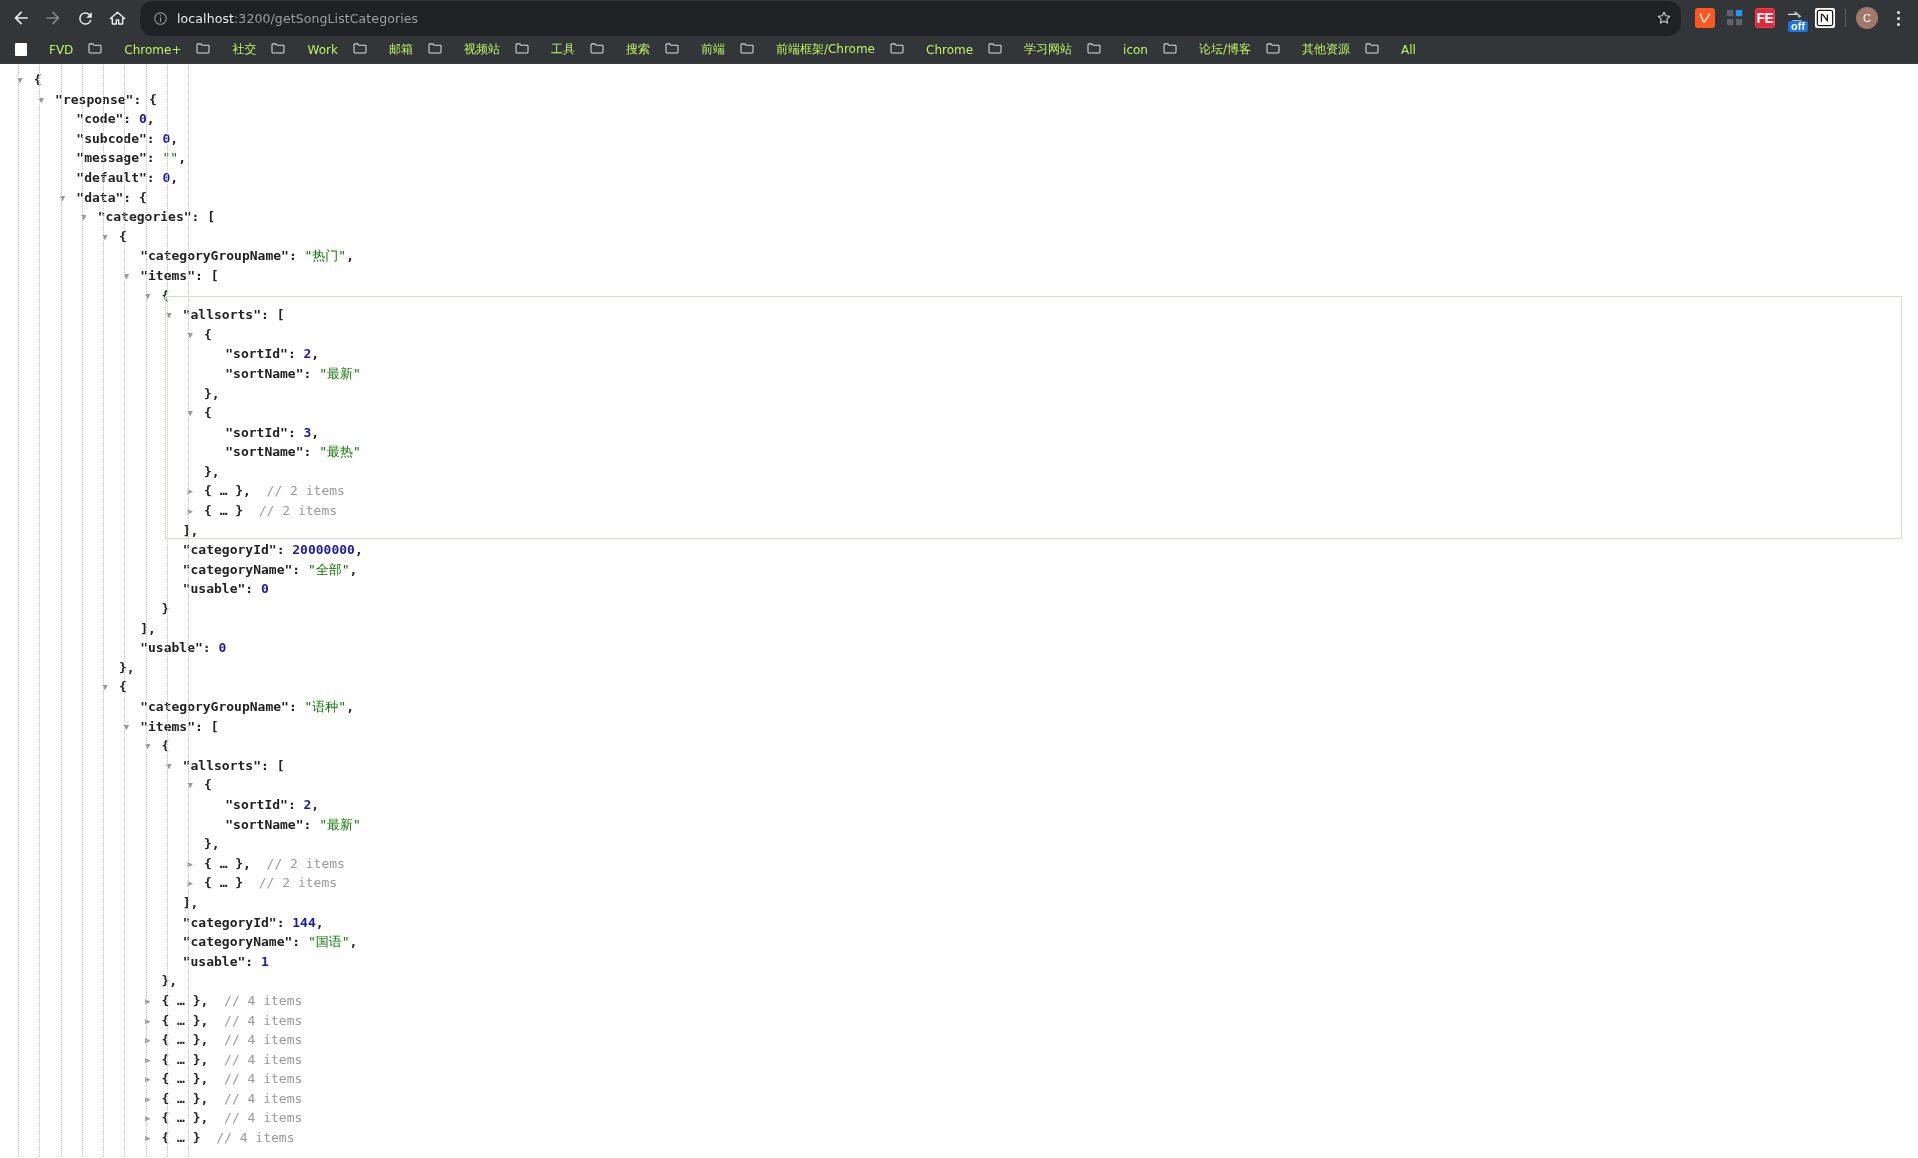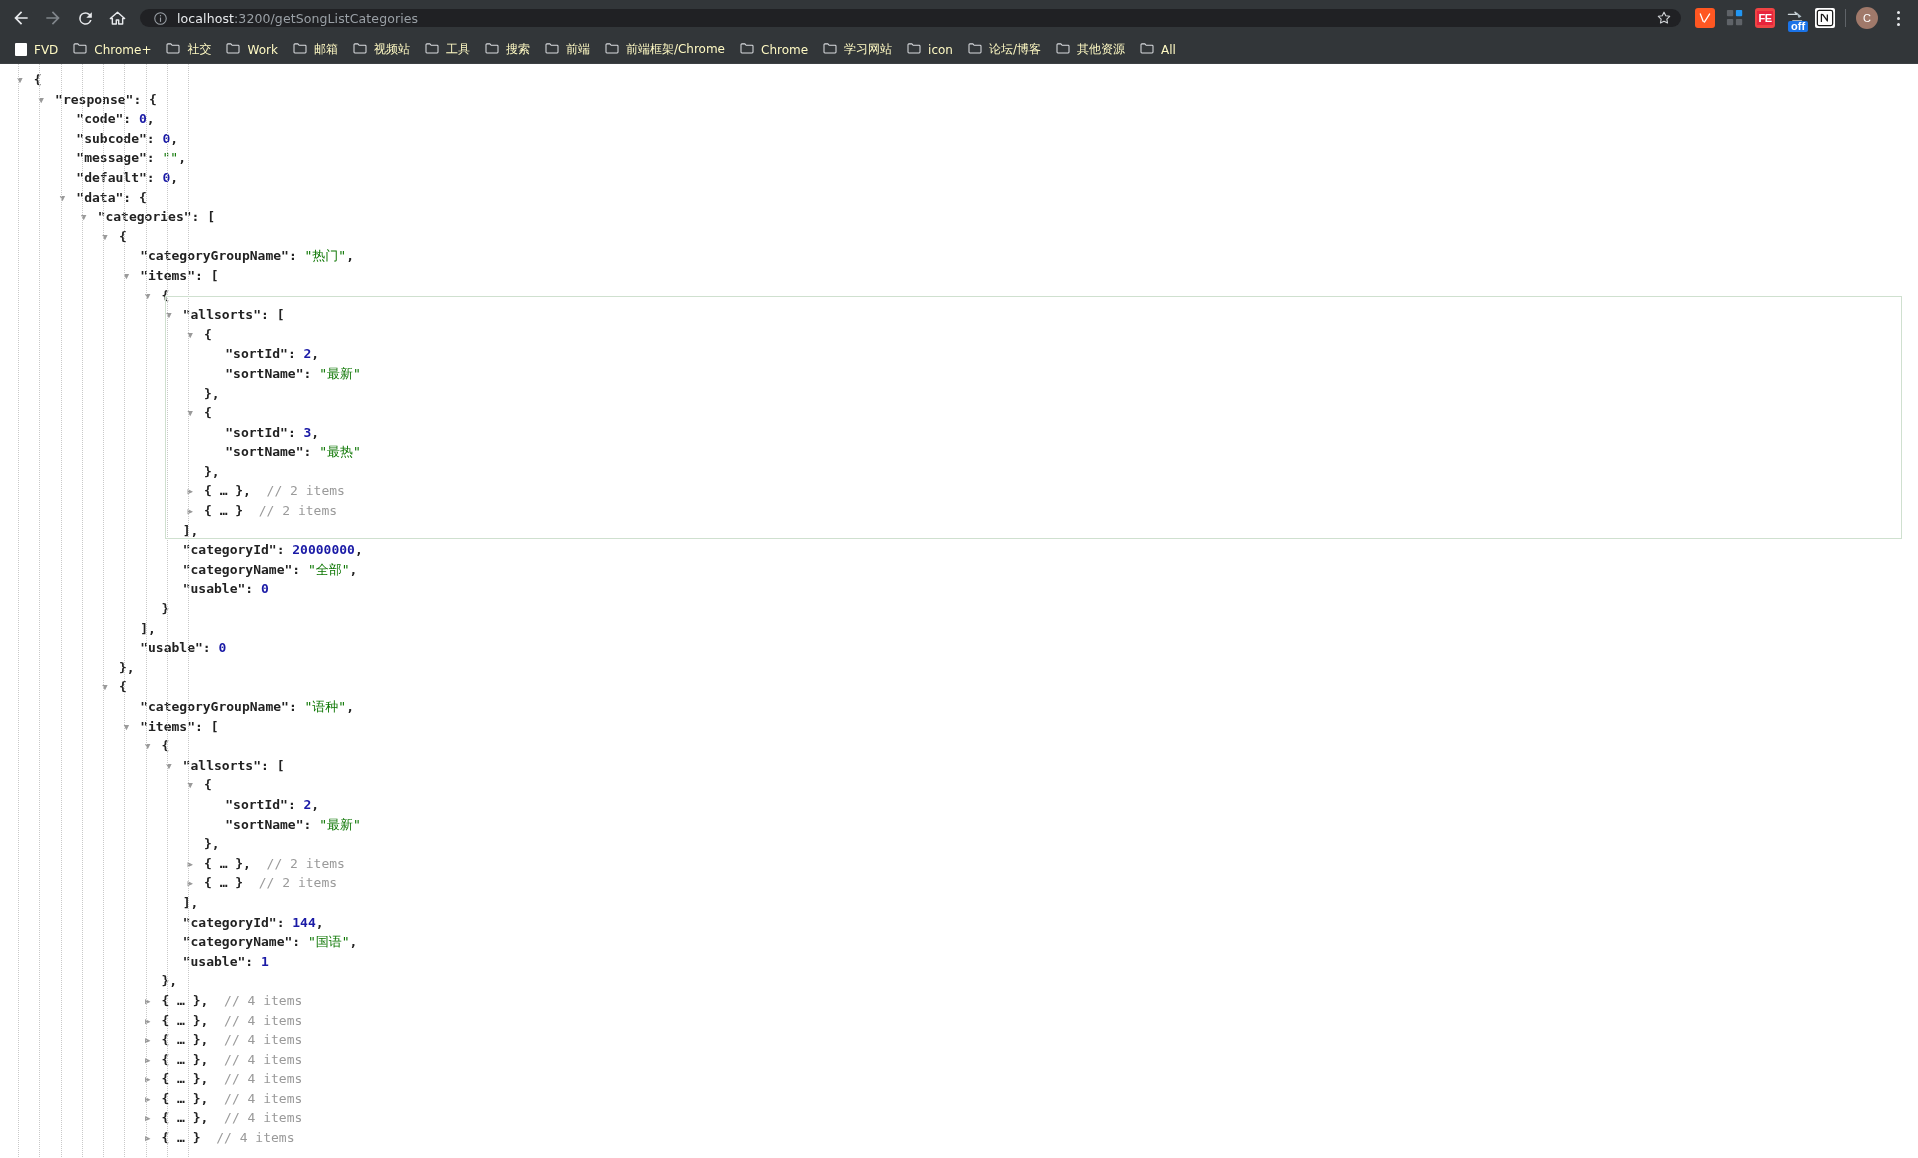--- a/index.html
+++ b/index.html
@@ -25,21 +25,21 @@
   }
   .nav-btn {
     width: 30px; height: 30px;
     display: flex; align-items: center; justify-content: center;
     border-radius: 50%;
     flex: 0 0 auto;
   }
   .nav-btn svg { display: block; }
   .omnibox {
     flex: 1 1 auto;
-    height: 18px;
+    height: 35px;
     background: #202124;
     border-radius: 13px;
     display: flex;
     align-items: center;
     padding: 0 12px;
     margin: 0 6px 0 6px;
     min-width: 0;
     position: relative;
   }
   .omni-info {
@@ -79,21 +79,21 @@
     justify-content: center;
     font-size: 10px;
     font-weight: bold;
     color: #fff;
     position: relative;
     flex: 0 0 auto;
     font-family: "Liberation Sans", sans-serif;
   }
   .ext-vue { background: #ff5722; font-size: 13px; }
   .ext-grid { background: transparent; }
-  .ext-fe { background: #ef4444; color: #e8243c; font-size: 11px; letter-spacing: -0.5px; }
+  .ext-fe { background: #ef4444; color: #e8243c; font-size: 14px; letter-spacing: -0.5px; }
   .ext-fe .fe-f { background:#e8243c; color:#fff; padding:1px 1px; }
   .ext-notion { background: #fff; color: #111; font-size: 13px; border-radius: 2px; }
   .ext-off-badge {
     position: absolute;
     left: 3px; bottom: -4px;
     background: #1a73e8;
     color: #fff;
     font-size: 11px;
     line-height: 9px;
     padding: 1px 3px;
@@ -130,24 +130,24 @@
     display: flex;
     align-items: center;
     padding: 0 8px;
     gap: 1px;
     border-bottom: 1px solid #3c4043;
     overflow: hidden;
   }
   .bm {
     display: flex;
     align-items: center;
-    gap: 7px;
+    gap: 22px;
     padding: 3px 7px;
     border-radius: 4px;
-    color: #fef9c3;
+    color: #bef264;
     font-size: 12px;
     white-space: nowrap;
     flex: 0 0 auto;
     font-family: "DejaVu Sans", sans-serif;
   }
   .bm-page {
     width: 12px; height: 13px;
     background: #fff;
     border-radius: 1px;
     flex: 0 0 auto;

